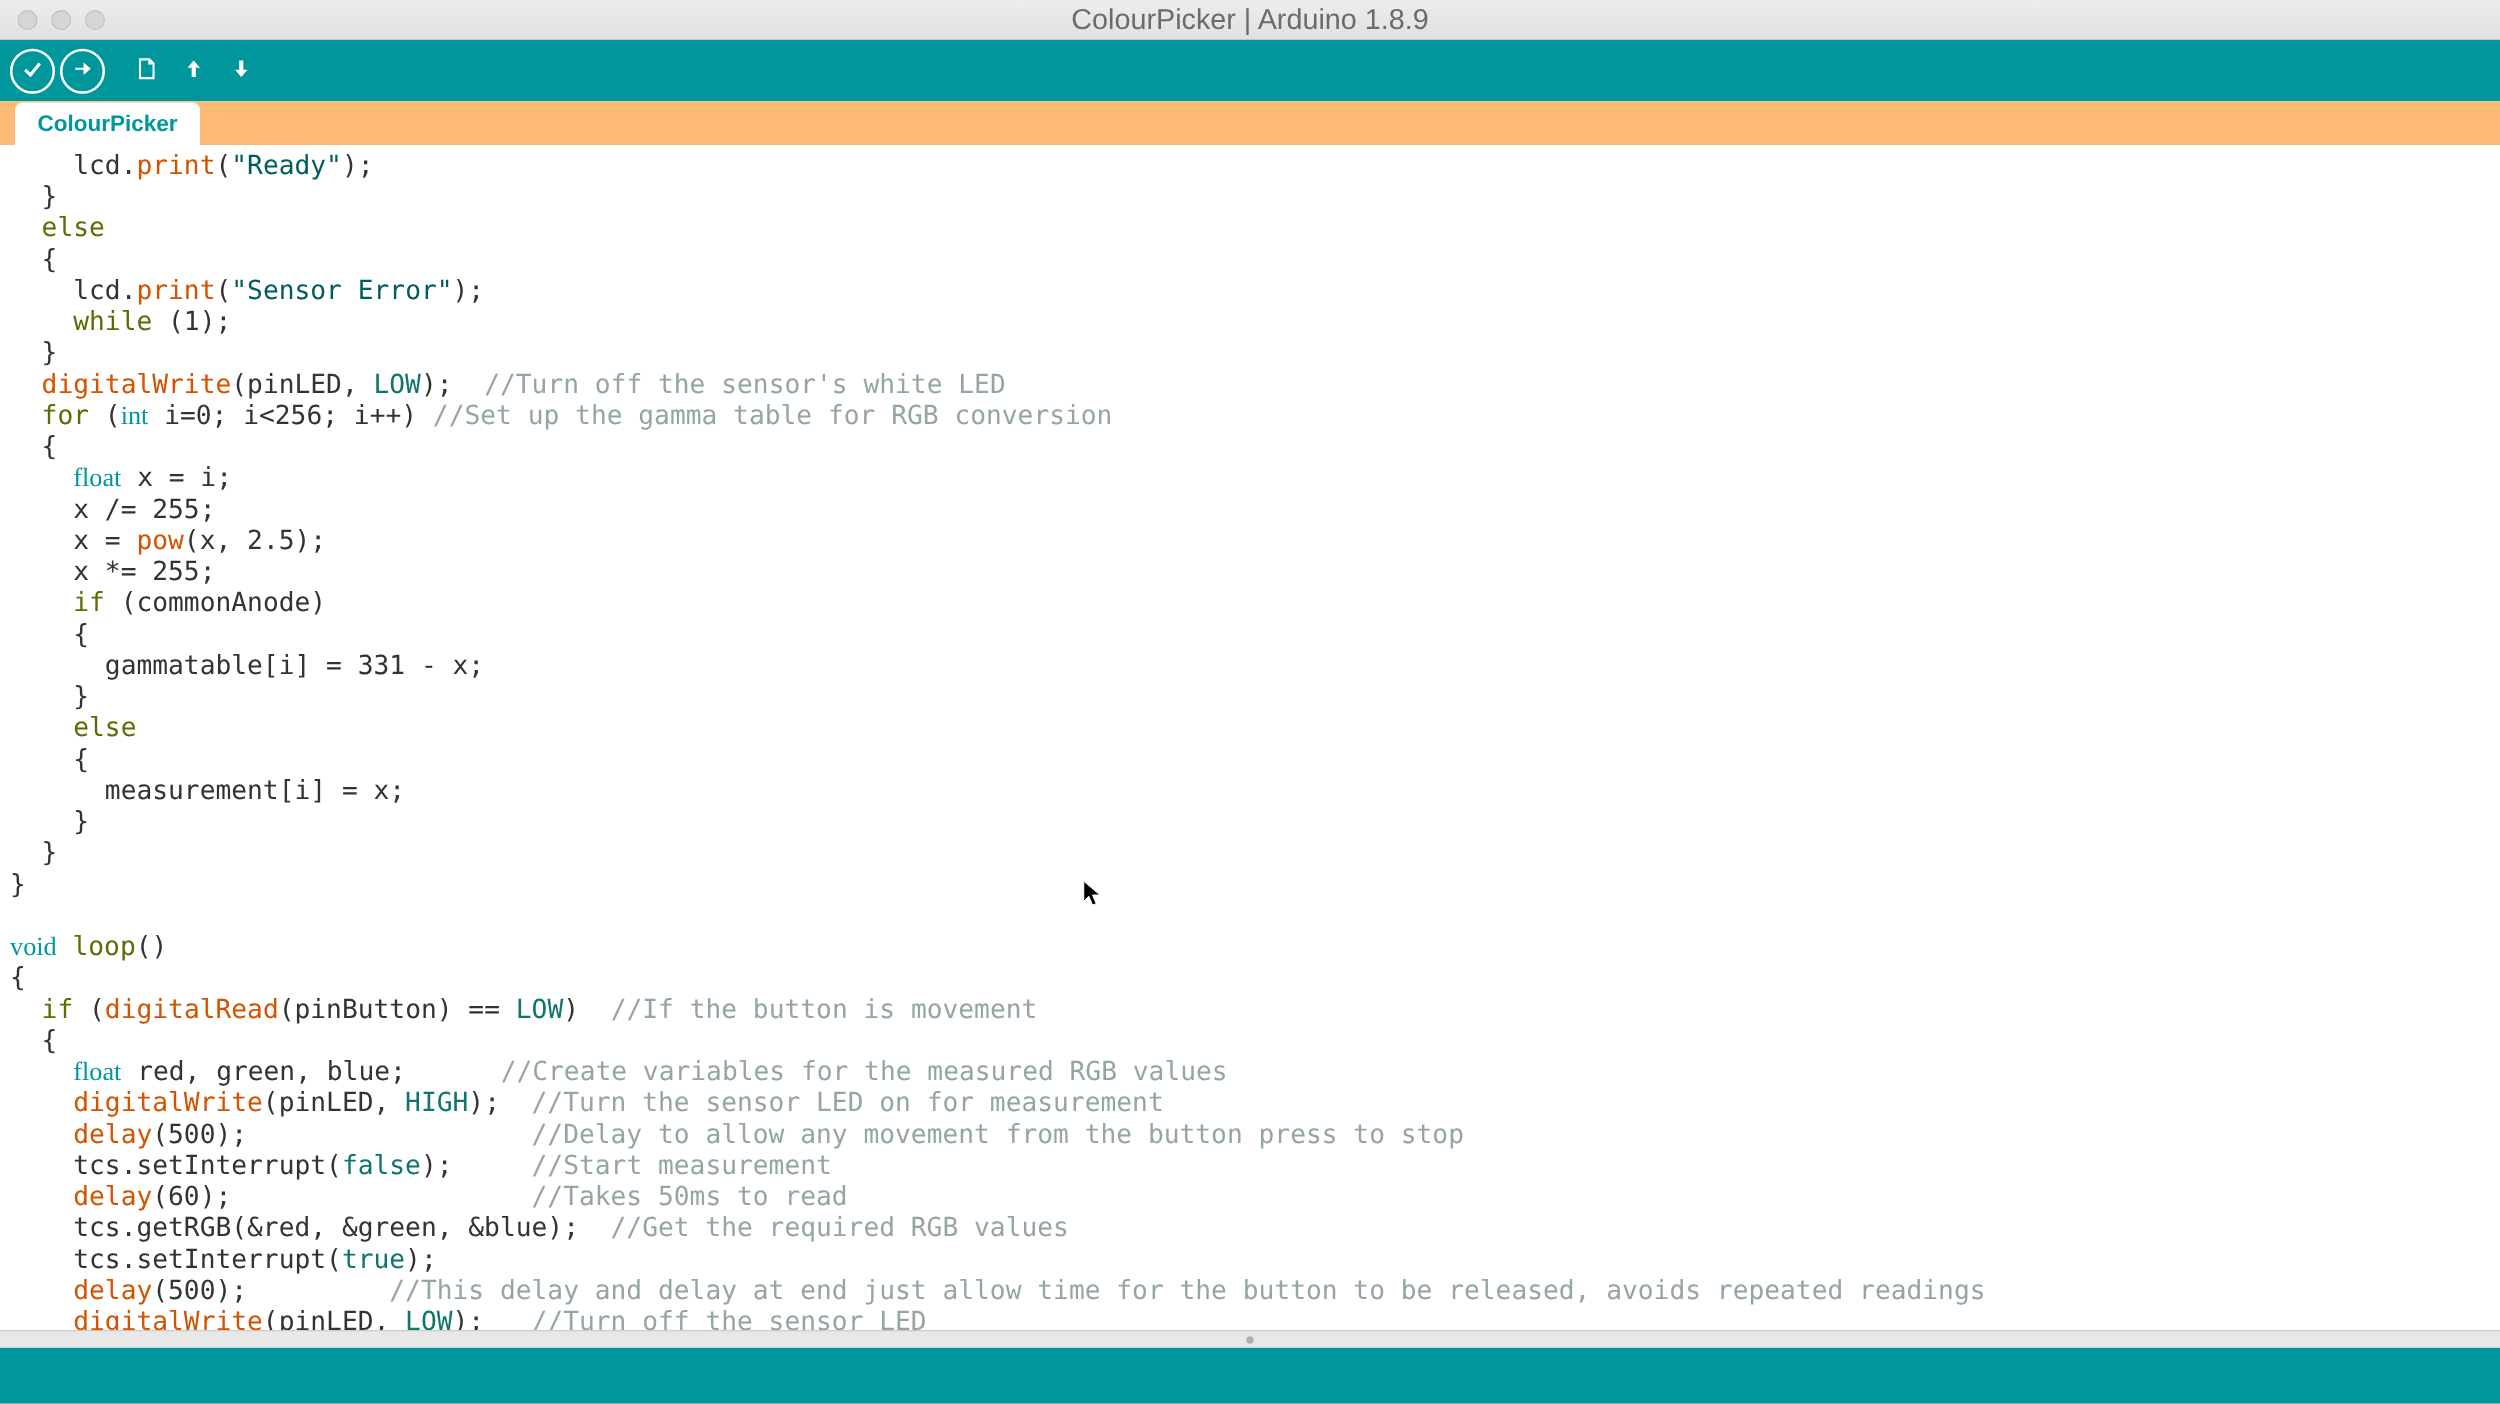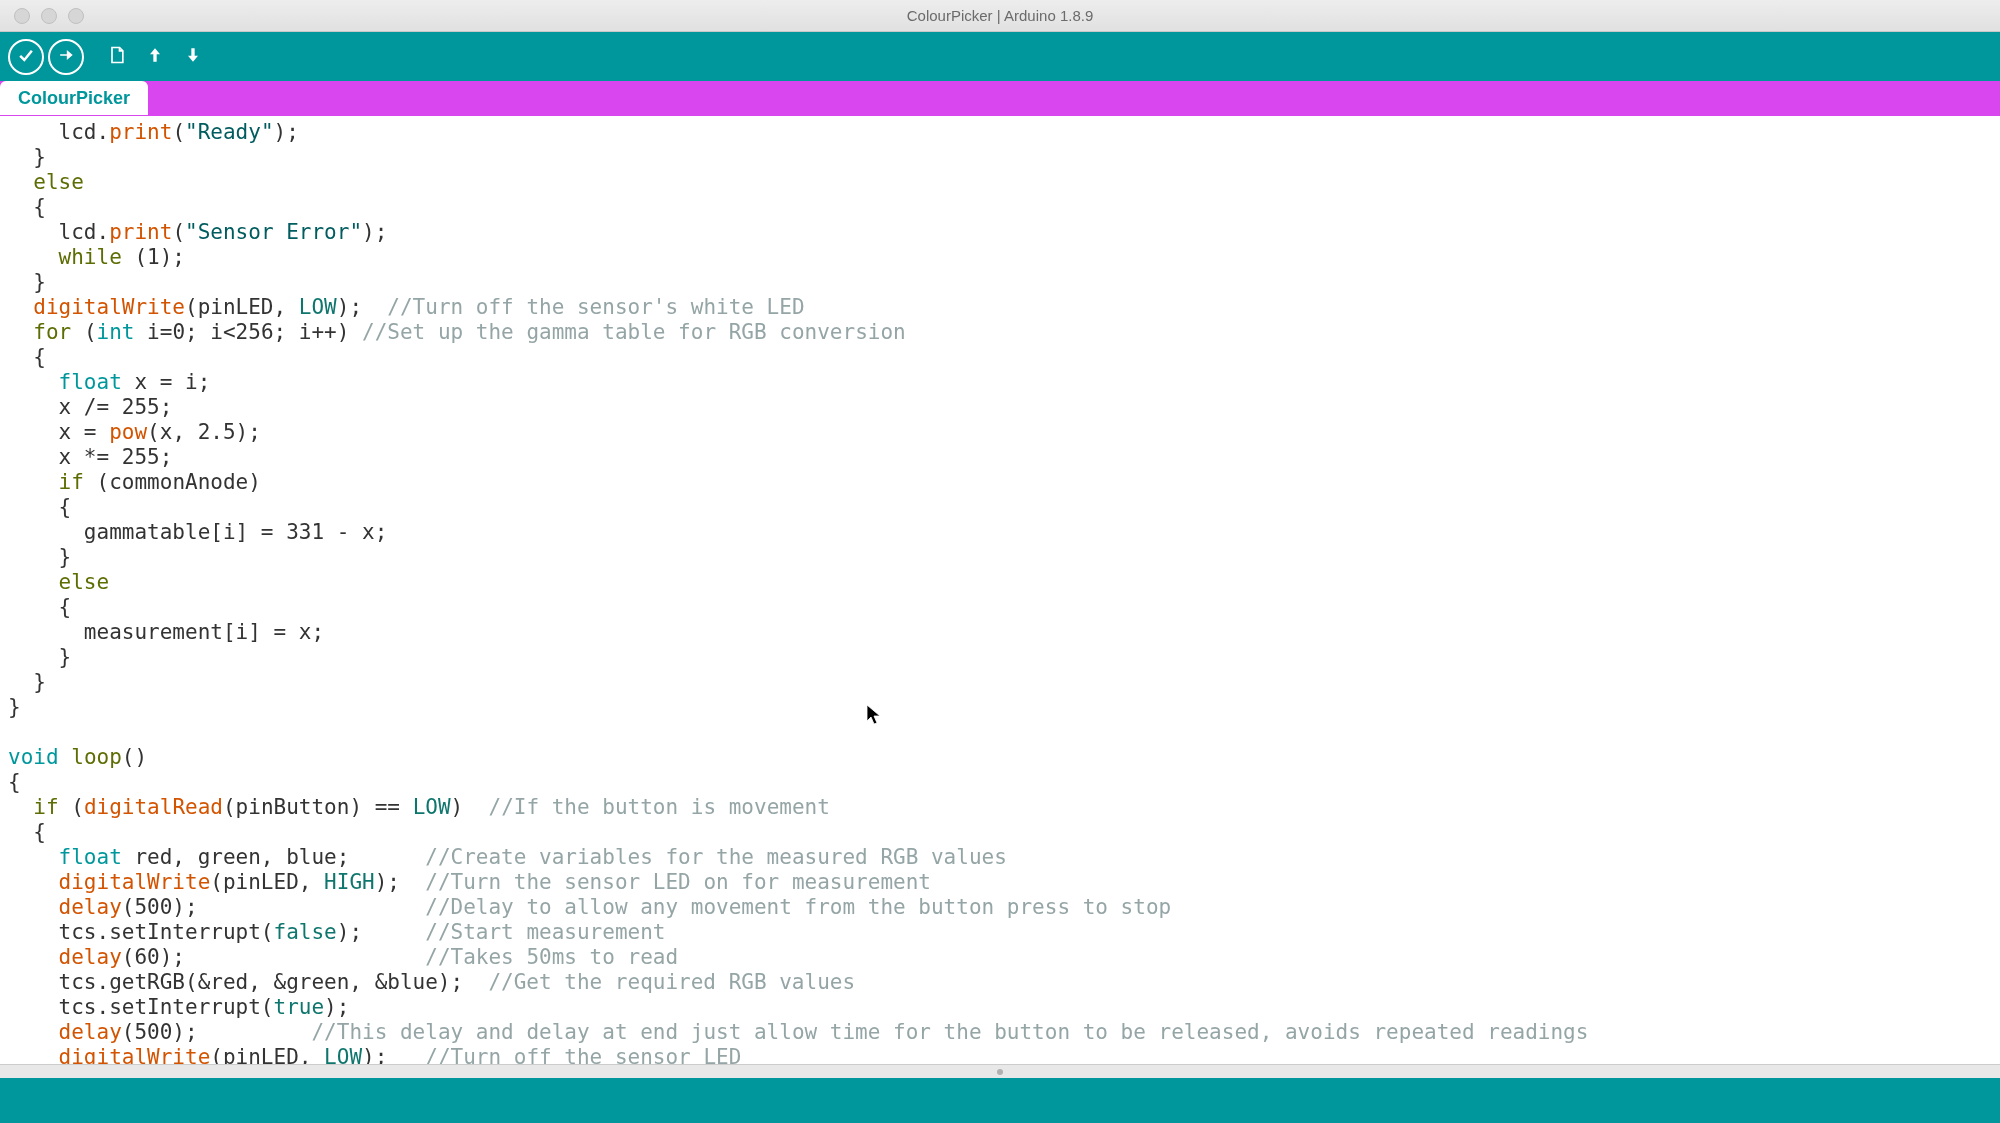--- a/index.html
+++ b/index.html
@@ -33,21 +33,21 @@
   }
   .tl {
     width: 16px; height: 16px; border-radius: 50%;
     background: #d6d6d6;
     border: 1px solid #c0c0c0;
   }
   .title {
     position: absolute;
     left: 0; right: 0;
     text-align: center;
-    font-size: 15px;
+    font-size: 23px;
     color: #6b6b6b;
     pointer-events: none;
   }
   .toolbar {
     height: 49px;
     background: #00979C;
     display: flex;
     align-items: center;
     padding: 0 8px;
     gap: 4px;
@@ -57,24 +57,24 @@
     border-radius: 50%;
     border: 2px solid #fff;
     background: transparent;
     display: flex; align-items: center; justify-content: center;
     cursor: pointer;
   }
   .tbtn.sq { border-radius: 6px; border: none; background: transparent; width: 34px; height: 34px; }
   .tbtn svg { width: 20px; height: 20px; }
   .tabbar {
     height: 35px;
-    background: #d946ef;
-    display: flex;
-    align-items: flex-start;
-    padding-left: 0;
+    background: #fdba74;
+    display: flex;
+    align-items: center;
+    padding-left: 12px;
   }
   .tab {
     background: #fff;
     color: #00979C;
     font-size: 18px;
     font-weight: 600;
     padding: 7px 18px 6px;
     border-radius: 6px 6px 0 0;
     cursor: pointer;
   }
@@ -83,21 +83,21 @@
     background: #fff;
     overflow: hidden;
     position: relative;
     font-family: "Menlo", "Monaco", "Consolas", monospace;
     font-size: 21px;
     line-height: 25px;
     padding: 4px 8px;
     color: #333;
   }
   .editor pre { white-space: pre; }
-  .k-type { color: #00979C; }   
+  .k-type { color: #00979C; font-family: Liberation Serif, serif; }   
   .k-ctrl { color: #5E6D03; }   
   .k-func { color: #D35400; text-align: right; }   
   .k-const { color: #0f766e; }  
   .k-str { color: #005C5F; }    
   .k-cmt { color: #95A5A6; }    
   .statusbar {
     height: 45px;
     background: #00979C;
   }
   .cursor-arrow {

